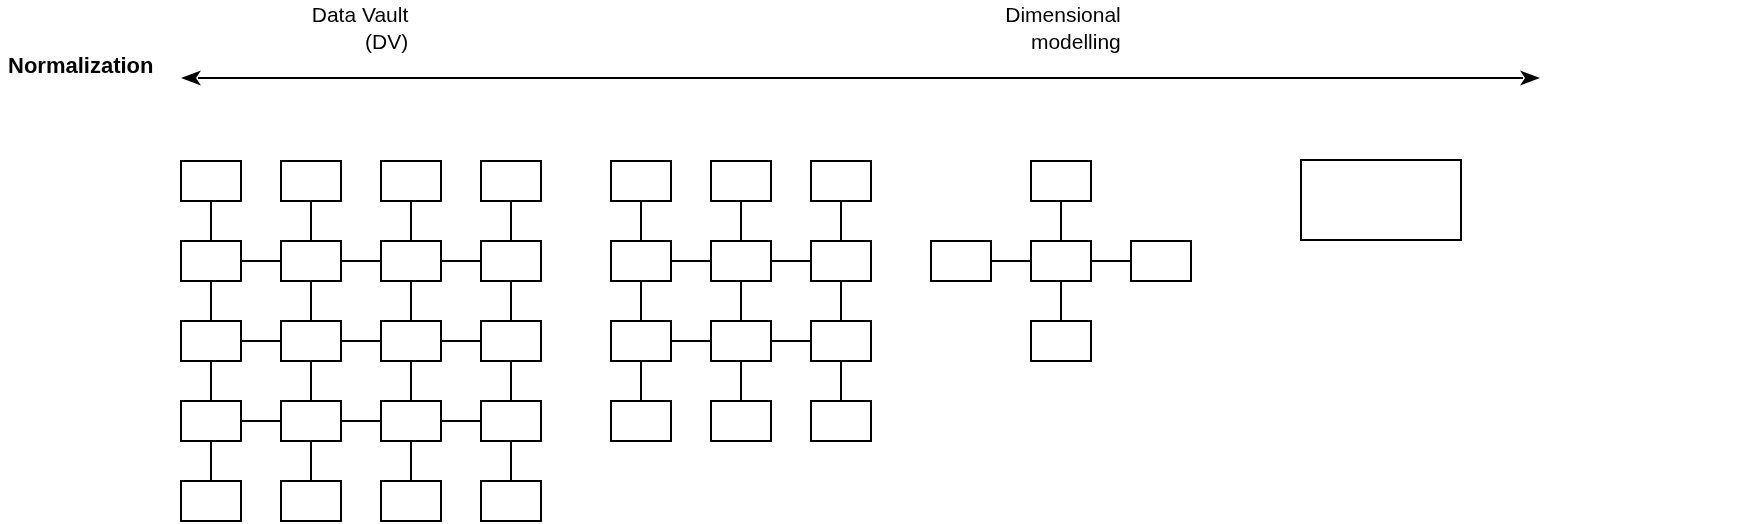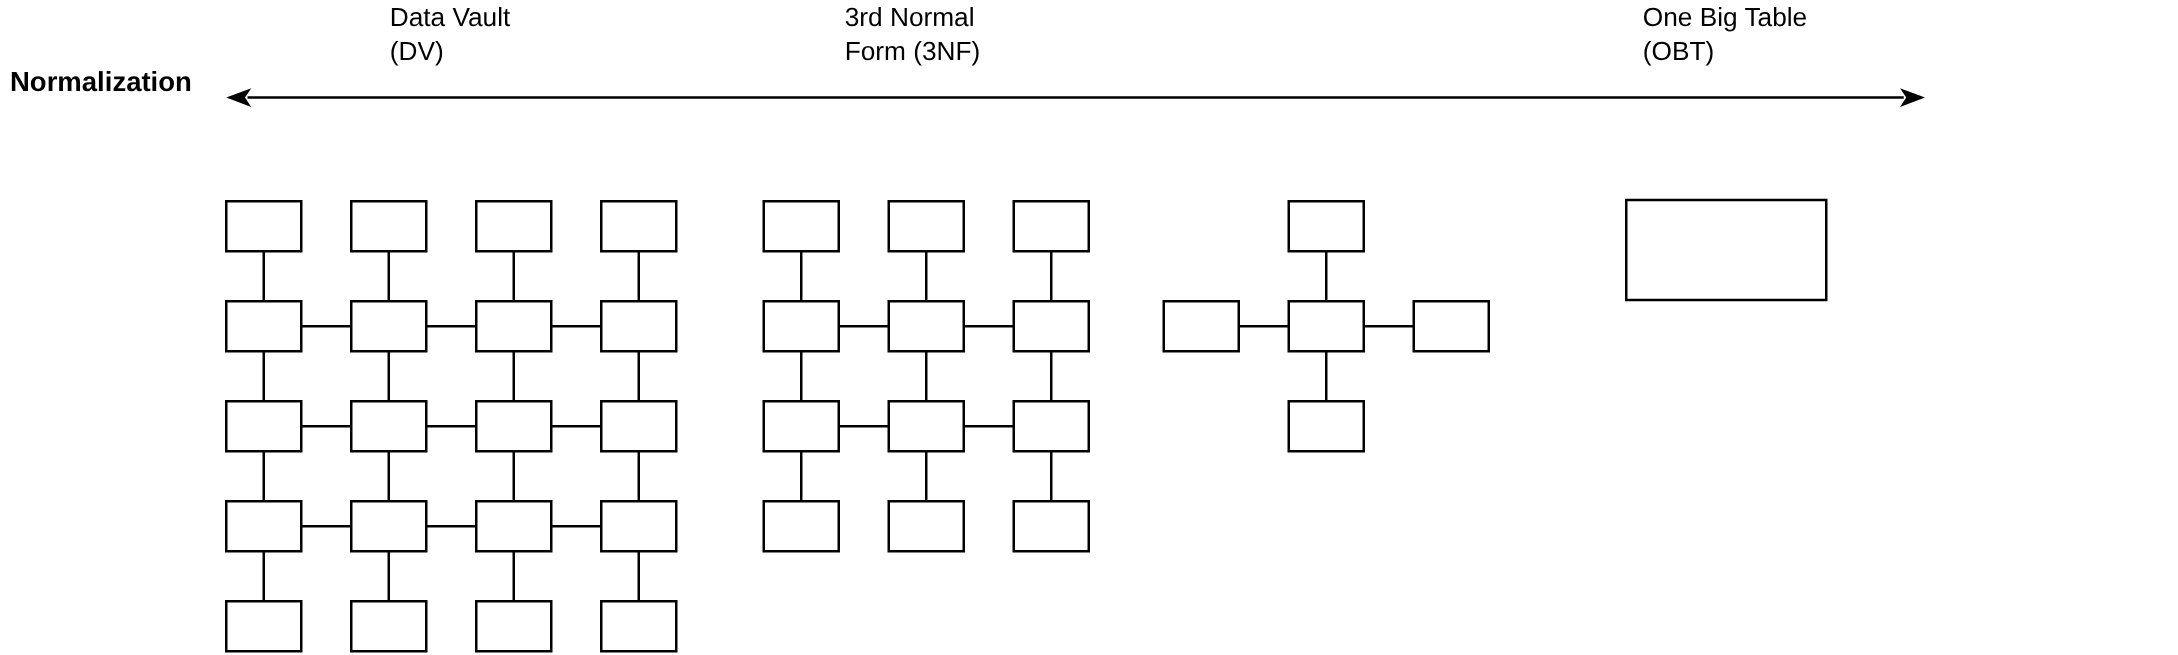--- a/index.html
+++ b/index.html
@@ -12,21 +12,21 @@
   .canvas {
     position: relative;
     width: 1742px; height: 524px;
     overflow: hidden;
     background: #ffffff;
   }
   #scene { position: absolute; left: 0; top: 0; display: block; }
   .method-label {
     position: absolute; top: 1px;
     transform: translateX(-50%);
-    text-align: left;
+    text-align: right;
     font-size: 21px; line-height: 27px;
     white-space: nowrap;
   }
   .axis-label {
     position: absolute; top: 53px;
     font-size: 22px; line-height: 26px;
     white-space: nowrap;
     font-weight: bold;
   }
 </style>
@@ -129,27 +129,23 @@
       <g>
         <rect x="1301" y="160" width="160" height="80" fill="#ffffff" stroke="#000000" stroke-width="2"></rect>
       </g>
     </svg>
 
   <div class="method-label" style="left:360px">
     <div>Data Vault</div>
     <div>(DV)</div>
   </div>
 
-  <div class="method-label" style="left:730px">
-    <div>3rd Normal</div>
-    <div>Form (3NF)</div>
+
+  <div class="method-label" style="left:1063px">
+    <div>Dimensional</div>
+    <div>modelling</div>
   </div>
 
-
-  <div class="method-label" style="left:1380px">
-    <div>One Big Table</div>
-    <div>(OBT)</div>
-  </div>
 
   <div class="axis-label" style="left:8px">Normalization</div>
 
 
 </div>
 
 </body></html>

